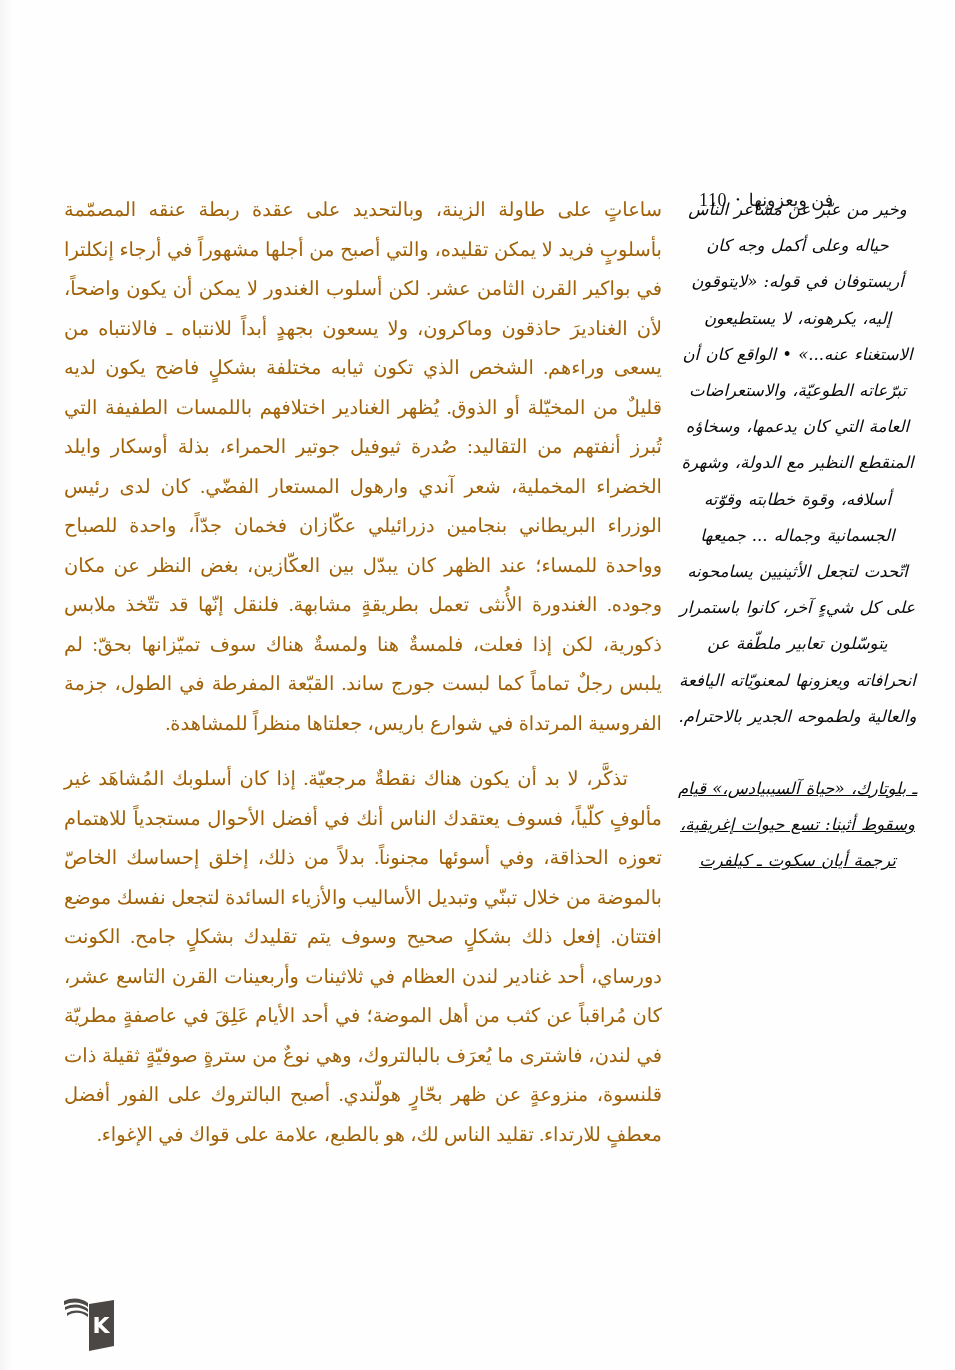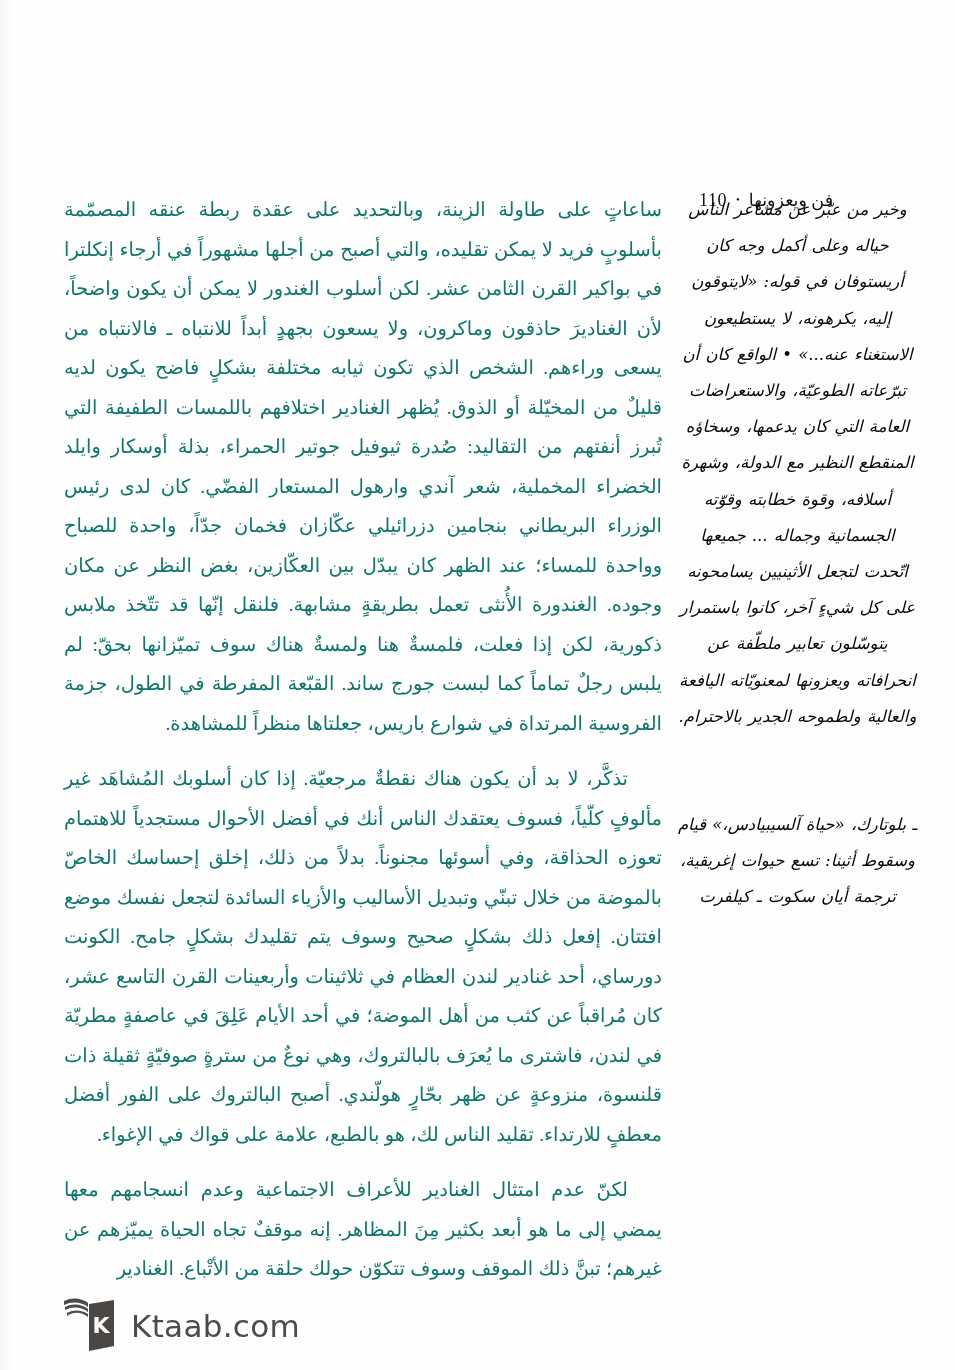--- a/index.html
+++ b/index.html
@@ -80,34 +80,35 @@
     font-family: "DejaVu Serif", "Liberation Serif", serif;
     font-style: italic;
     font-size: 16.5px;
     line-height: 36.2px;
     color: #080808;
     word-spacing: 1px;
   }
   .marginalia .quote-body { display: block; }
   .marginalia .attribution {
     display: block;
-    margin-top: 72px;
+    margin-top: 36px;
+    text-decoration: underline;
   }
 
   
   .body-col {
     flex: 1 1 auto;
     margin-left: 28px;
     margin-right: 14px;
     direction: rtl;
     text-align: justify;
     text-justify: inter-word;
     font-size: 19.4px;
     line-height: 39.5px;
-    color: #0f766e;
+    color: #a16207;
     word-spacing: 0.5px;
   }
   .body-col p {
     margin: 0 0 0 0;
     text-indent: 34px;
   }
   .body-col p.no-indent { text-indent: 0; }
   .body-col p + p { margin-top: 16px; }
 
   
@@ -162,33 +163,31 @@
   <div class="columns">
 
     <aside class="marginalia">
       <span class="quote-body">وخير من عبّر عن مشاعر الناس حياله وعلى أكمل وجه كان أريستوفان في قوله: «لايتوقون إليه، يكرهونه، لا يستطيعون الاستغناء عنه...» • الواقع كان أن تبرّعاته الطوعيّة، والاستعراضات العامة التي كان يدعمها، وسخاؤه المنقطع النظير مع الدولة، وشهرة أسلافه، وقوة خطابته وقوّته الجسمانية وجماله ... جميعها اتّحدت لتجعل الأثينيين يسامحونه على كل شيءٍ آخر، كانوا باستمرار يتوسّلون تعابير ملطّفة عن انحرافاته ويعزونها لمعنويّاته اليافعة والعالية ولطموحه الجدير بالاحترام.</span>
       <span class="attribution">ـ بلوتارك، «حياة آلسيبيادس،» قيام وسقوط أثينا: تسع حيوات إغريقية، ترجمة أيان سكوت ـ كيلفرت</span>
     </aside>
 
     <div class="body-col">
       <p class="no-indent">ساعاتٍ على طاولة الزينة، وبالتحديد على عقدة ربطة عنقه المصمّمة بأسلوبٍ فريد لا يمكن تقليده، والتي أصبح من أجلها مشهوراً في أرجاء إنكلترا في بواكير القرن الثامن عشر. لكن أسلوب الغندور لا يمكن أن يكون واضحاً، لأن الغناديرَ حاذقون وماكرون، ولا يسعون بجهدٍ أبداً للانتباه ـ فالانتباه من يسعى وراءهم. الشخص الذي تكون ثيابه مختلفة بشكلٍ فاضح يكون لديه قليلٌ من المخيّلة أو الذوق. يُظهر الغنادير اختلافهم باللمسات الطفيفة التي تُبرز أنفتهم من التقاليد: صُدرة ثيوفيل جوتير الحمراء، بذلة أوسكار وايلد الخضراء المخملية، شعر آندي وارهول المستعار الفضّي. كان لدى رئيس الوزراء البريطاني بنجامين دزرائيلي عكّازان فخمان جدّاً، واحدة للصباح وواحدة للمساء؛ عند الظهر كان يبدّل بين العكّازين، بغض النظر عن مكان وجوده. الغندورة الأُنثى تعمل بطريقةٍ مشابهة. فلنقل إنّها قد تتّخذ ملابس ذكورية، لكن إذا فعلت، فلمسةٌ هنا ولمسةٌ هناك سوف تميّزانها بحقّ: لم يلبس رجلٌ تماماً كما لبست جورج ساند. القبّعة المفرطة في الطول، جزمة الفروسية المرتداة في شوارع باريس، جعلتاها منظراً للمشاهدة.</p>
       <p>تذكَّر، لا بد أن يكون هناك نقطةٌ مرجعيّة. إذا كان أسلوبك المُشاهَد غير مألوفٍ كلّياً، فسوف يعتقدك الناس أنك في أفضل الأحوال مستجدياً للاهتمام تعوزه الحذاقة، وفي أسوئها مجنوناً. بدلاً من ذلك، إخلق إحساسك الخاصّ بالموضة من خلال تبنّي وتبديل الأساليب والأزياء السائدة لتجعل نفسك موضع افتتان. إفعل ذلك بشكلٍ صحيح وسوف يتم تقليدك بشكلٍ جامح. الكونت دورساي، أحد غنادير لندن العظام في ثلاثينات وأربعينات القرن التاسع عشر، كان مُراقباً عن كثب من أهل الموضة؛ في أحد الأيام عَلِقَ في عاصفةٍ مطريّة في لندن، فاشترى ما يُعرَف بالبالتروك، وهي نوعٌ من سترةٍ صوفيّةٍ ثقيلة ذات قلنسوة، منزوعةٍ عن ظهر بحّارٍ هولّندي. أصبح البالتروك على الفور أفضل معطفٍ للارتداء. تقليد الناس لك، هو بالطبع، علامة على قواك في الإغواء.</p>
-      <p>لكنّ عدم امتثال الغنادير للأعراف الاجتماعية وعدم انسجامهم معها يمضي إلى ما هو أبعد بكثير مِنَ المظاهر. إنه موقفٌ تجاه الحياة يميّزهم عن غيرهم؛ تبنَّ ذلك الموقف وسوف تتكوّن حولك حلقة من الأتْباع. الغنادير</p>
     </div>
 
   </div>
 
   <div class="watermark">
     <span class="wm-logo">
       <svg viewBox="0 0 56 58" width="56" height="58" aria-hidden="true">
 
         <path d="M2 5 C10 1, 20 2, 26 7 L26 11 C20 6, 10 5, 2 9 Z" fill="#4d4a47"></path>
         <path d="M3 11 C11 7, 20 8, 26 13 L26 16 C20 11, 11 10, 3 14 Z" fill="#4d4a47"></path>
         <path d="M5 17 C12 13, 20 14, 26 18 L26 21 C20 16, 12 15, 5 20 Z" fill="#4d4a47"></path>
 
         <path d="M27 8 L52 4 L52 50 L27 55 Z" fill="#4a4744"></path>
         <text x="39" y="37" text-anchor="middle" font-family="DejaVu Sans, Liberation Sans, sans-serif" font-size="22" font-weight="700" fill="#ffffff">K</text>
       </svg>
     </span>
-    <span class="wm-text">Ktaab.com</span>
   </div>
 
 </div>
 
 </body></html>

